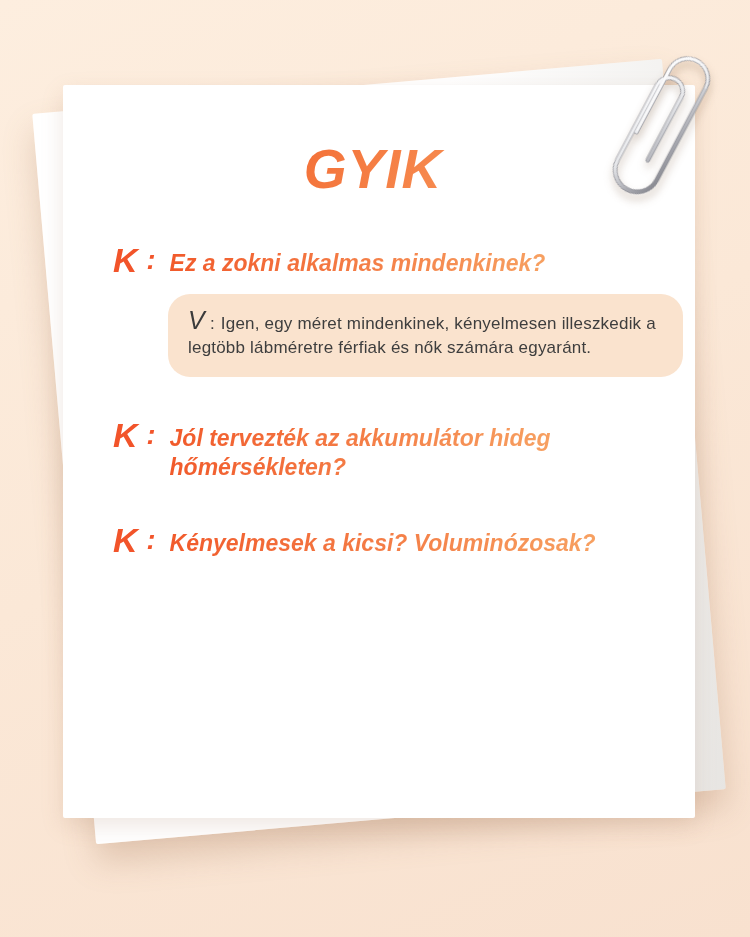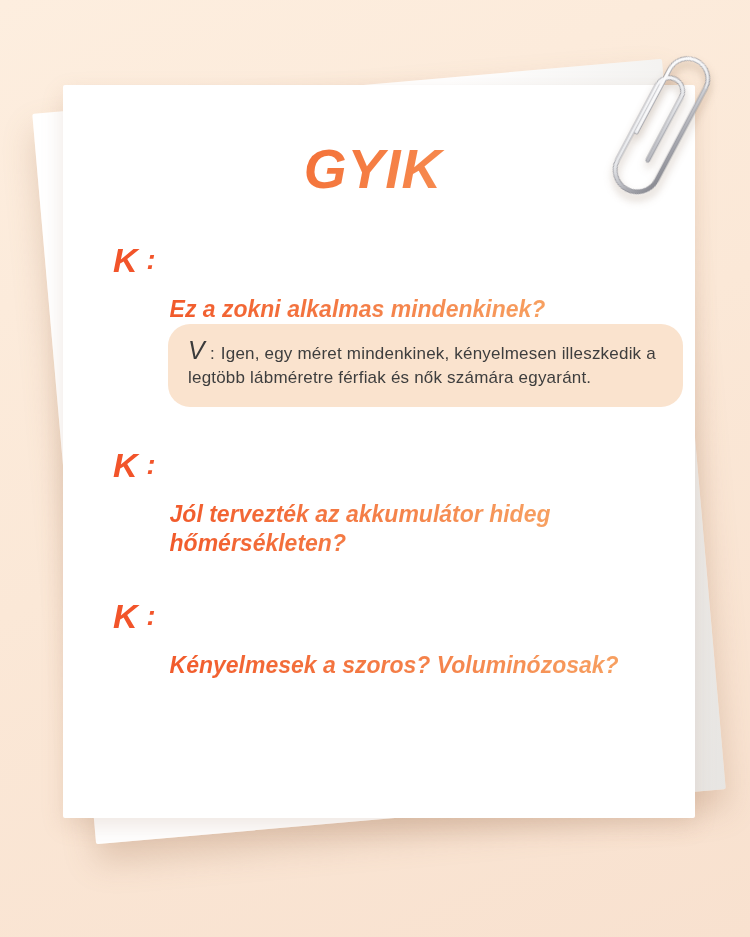--- a/index.html
+++ b/index.html
@@ -35,35 +35,35 @@
   .qa:first-of-type{margin-top:0;}
   .question{display:flex;align-items:flex-start;}
   .q-prefix{
     display:flex;align-items:center;gap:9px;flex:0 0 auto;
     font-size:34px;line-height:1;font-weight:bold;font-style:italic;
     color:#f2542a;margin-right:14px;
   }
   .q-sep{font-size:27px;line-height:1;padding-top:1px;}
   .q-text{
     font-size:23px;font-weight:bold;font-style:italic;line-height:1.26;
-    white-space:pre-line;padding-top:6px;color:#f4763a;margin-top:46px;
+    white-space:pre-line;padding-top:6px;color:#f4763a;
   }
   @supports ((-webkit-background-clip:text) or (background-clip:text)){
     .title{
       background:linear-gradient(118deg,#f15a25 8%,#f9a263 92%);
       -webkit-background-clip:text;background-clip:text;color:transparent;
     }
     .q-text{
       background:linear-gradient(90deg,#f15a2b 0%,#f7a061 100%);
       -webkit-background-clip:text;background-clip:text;color:transparent;
     }
   }
 
   .answer{
-    margin:0 0 0 55px;width:515px;box-sizing:border-box;
+    margin:16px 0 0 55px;width:515px;box-sizing:border-box;
     background:#fae3ce;border-radius:22px;
     padding:14px 20px 17px 20px;
     font-size:17px;line-height:1.42;letter-spacing:.2px;color:#3e3e3e;
   }
   .a-prefix{font-size:25px;line-height:1;font-style:italic;color:#3b3b3b;}
   .a-sep{font-size:17px;margin:0 6px 0 5px;color:#3e3e3e;}
 
   
   .paperclip{
     position:absolute;left:634px;top:46px;width:54px;height:158px;
@@ -106,21 +106,21 @@
 hőmérsékleten?</span>
         </div>
       </section>
 
       <section class="qa">
         <div class="question">
           <span class="q-prefix">
               <span>K</span>
               <span class="q-sep">:</span>
             </span>
-          <span class="q-text">Kényelmesek a szoros? Voluminózosak?</span>
+          <span class="q-text">Kényelmesek a kicsi? Voluminózosak?</span>
         </div>
       </section>
 
     </div>
   </div>
 
   <svg class="paperclip" viewBox="12 50 88 258" xmlns="http://www.w3.org/2000/svg" aria-hidden="true">
     <defs>
       <linearGradient id="clipGrad" x1="0" y1="0" x2="1" y2="1">
         <stop offset="0" stop-color="#fdfdfe"></stop>

